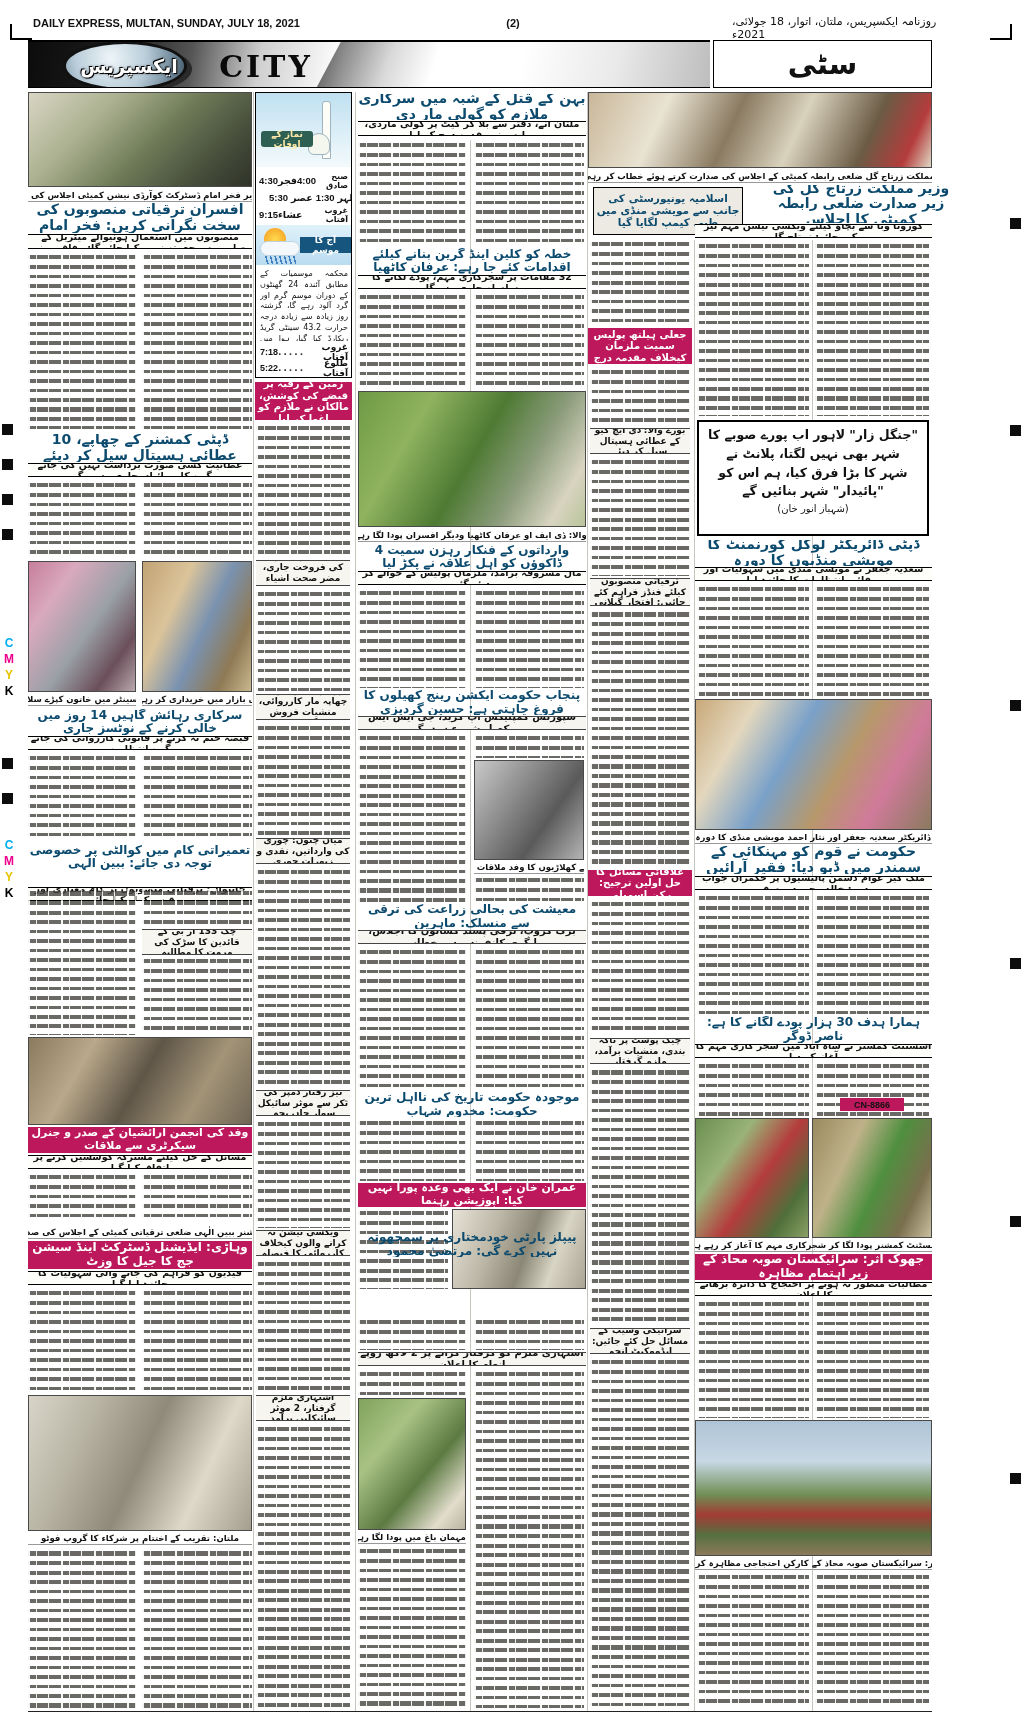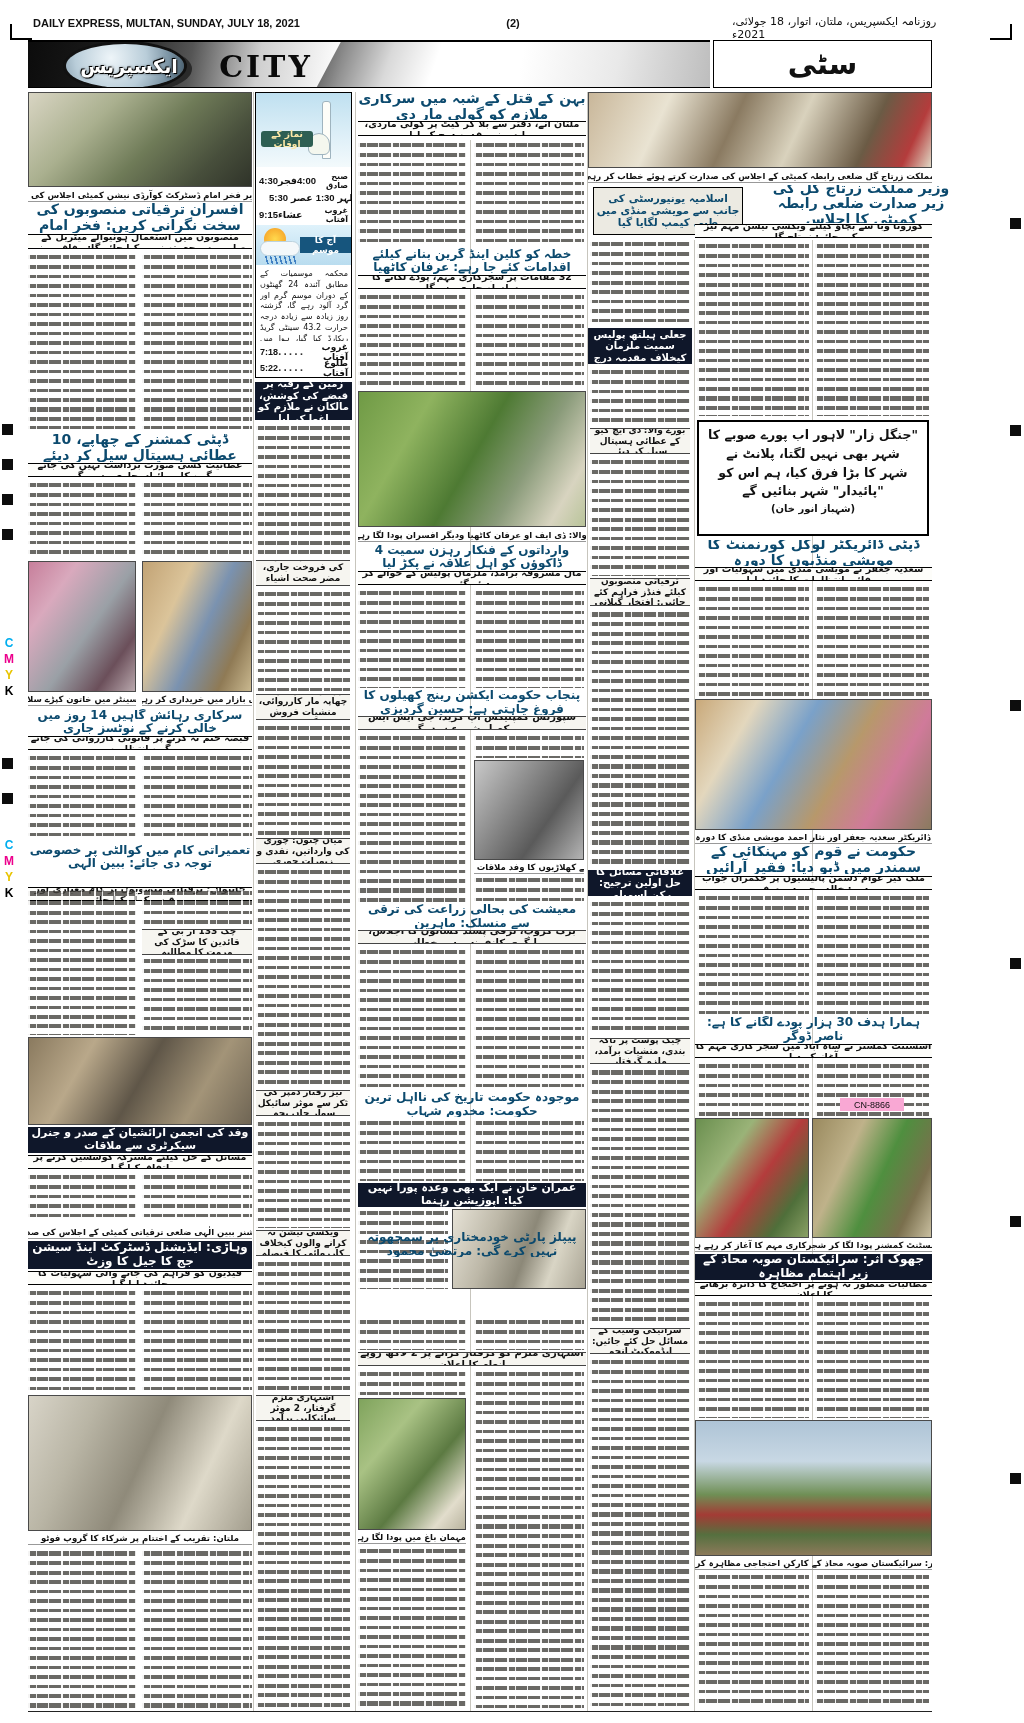--- a/index.html
+++ b/index.html
@@ -6,21 +6,21 @@
   body{width:1024px;height:1723px;position:relative;background:#ffffff;overflow:hidden;
        font-family:"DejaVu Sans",sans-serif;color:#111;}
   .abs{position:absolute;box-sizing:border-box;}
   .ur{direction:rtl;font-family:"DejaVu Sans",sans-serif;}
   .ctr{display:flex;align-items:center;justify-content:center;text-align:center;}
   .hl{font-weight:700;line-height:1.12;overflow:hidden;color:#0c4a6e;}
   .hl-lg{font-size:14px;}
   .hl-md{font-size:12px;}
   .hl-sm{font-size:10.5px;}
   .sub{border-top:1px solid #000;border-bottom:1px solid #000;font-weight:700;font-size:9.5px;overflow:hidden;background:#fdfdfa;}
-  .band{background:#0f172a;color:#fff;font-weight:700;font-size:11px;line-height:1.15;overflow:hidden;}
+  .band{background:#be185d;color:#fff;font-weight:700;font-size:11px;line-height:1.15;overflow:hidden;}
   .cap{font-size:8.5px;font-weight:700;border-bottom:1px solid #999;overflow:hidden;white-space:nowrap;color:#111;}
   .bold-line{font-weight:700;font-size:10px;line-height:1.2;overflow:hidden;border-top:1px solid #444;border-bottom:1px solid #444;background:#f6f5f0;}
   .ts{background:
       repeating-linear-gradient(90deg, rgba(255,255,255,.93) 0 2px, transparent 2px 8px, rgba(255,255,255,.85) 8px 9px, transparent 9px 20px, rgba(255,255,255,.9) 20px 21px, transparent 21px 33px),
       repeating-linear-gradient(180deg, transparent 0 2.5px, #46443f 2.5px 6.5px, transparent 6.5px 9.5px);
       opacity:.8;}
   .photo{border:1px solid #4a4a4a;}
   .vr{width:1px;background:#c7c5bd;}
   .hr{height:1px;background:#222;}
   .sq{width:11px;height:11px;background:#0d0d0d;}
@@ -194,40 +194,40 @@
 <div class="abs ur ctr bold-line" style="left:590px;top:1038px;width:100px;height:26px;font-size:9px;">چیک پوسٹ پر ناکہ بندی، منشیات برآمد، ملزم گرفتار</div>
 <div class="abs ts" style="left:590px;top:1068px;width:100px;height:258px;"></div>
 <div class="abs ur ctr bold-line" style="left:590px;top:1328px;width:100px;height:26px;font-size:9px;">سرائیکی وسیب کے مسائل حل کئے جائیں: ایڈووکیٹ انجم</div>
 <div class="abs ts" style="left:590px;top:1358px;width:100px;height:350px;"></div>
 
 <div class="abs ur" style="left:697px;top:420px;width:232px;height:116px;border:2px solid #000;background:#fff;padding:4px 6px;text-align:center;overflow:hidden;">
   <div class="qline">"جنگل زار" لاہور اب پورے صوبے کا</div>
   <div class="qline">شہر بھی نہیں لگتا، پلانٹ نے</div>
   <div class="qline">شہر کا بڑا فرق کیا، ہم اس کو</div>
   <div class="qline">"پائیدار" شہر بنائیں گے</div>
-  <div style="font-size:10px;font-weight:700;margin-top:2px;">(شہباز انور خان)</div>
+  <div style="font-size:10px;font-weight:400;margin-top:2px;">(شہباز انور خان)</div>
 </div>
 
 <div class="abs ur ctr hl hl-lg" style="left:695px;top:540px;width:237px;height:26px;">ڈپٹی ڈائریکٹر لوکل گورنمنٹ کا مویشی منڈیوں کا دورہ</div>
 <div class="abs ur ctr sub" style="left:695px;top:567px;width:237px;height:14px;">سعدیہ جعفر نے مویشی منڈی میں سہولیات اور صفائی انتظامات کا جائزہ لیا</div>
 <div class="abs ts" style="left:697px;top:585px;width:112px;height:112px;"></div>
 <div class="abs ts" style="left:815px;top:585px;width:114px;height:112px;"></div>
 <div class="abs photo" style="left:695px;top:699px;width:237px;height:131px;background:linear-gradient(120deg,#c9a97a 0%,#e3d7bd 20%,#7aa1c9 40%,#b7986b 60%,#d07a9a 78%,#8a7a5f 100%);"></div>
 <div class="abs ur cap ctr" style="left:695px;top:831px;width:237px;height:13px;">ملتان: ڈپٹی ڈائریکٹر سعدیہ جعفر اور نثار احمد مویشی منڈی کا دورہ کر رہے ہیں</div>
 
 <div class="abs ur ctr hl hl-lg" style="left:695px;top:846px;width:237px;height:28px;">حکومت نے قوم کو مہنگائی کے سمندر میں ڈبو دیا: فقیر آرائیں</div>
 <div class="abs ur ctr sub" style="left:695px;top:876px;width:237px;height:14px;">ملک گیر عوام دشمن پالیسیوں پر حکمران جواب دیں: خالد محمود یوسف</div>
 <div class="abs ts" style="left:697px;top:894px;width:112px;height:120px;"></div>
 <div class="abs ts" style="left:815px;top:894px;width:114px;height:120px;"></div>
 
 <div class="abs ur ctr hl hl-md" style="left:695px;top:1016px;width:237px;height:27px;">ہمارا ہدف 30 ہزار پودے لگانے کا ہے: ناصر ڈوگر</div>
 <div class="abs ur ctr sub" style="left:695px;top:1044px;width:237px;height:14px;">اسسٹنٹ کمشنر نے شاہ آباد میں شجر کاری مہم کا آغاز کر دیا</div>
 <div class="abs ts" style="left:697px;top:1062px;width:112px;height:54px;"></div>
 <div class="abs ts" style="left:815px;top:1062px;width:114px;height:54px;"></div>
-<div class="abs latin ctr" style="left:840px;top:1098px;width:64px;height:13px;font-size:9px;font-weight:400;background:#f9a8d4;">CN-8866</div>
+<div class="abs latin ctr" style="left:840px;top:1098px;width:64px;height:13px;font-size:9px;font-weight:700;background:#be185d;">CN-8866</div>
 <div class="abs photo" style="left:695px;top:1118px;width:114px;height:120px;background:linear-gradient(125deg,#6a8f4f 0%,#9ab378 30%,#b43c3c 55%,#4f6f3a 80%,#8aa065 100%);"></div>
 <div class="abs photo" style="left:812px;top:1118px;width:120px;height:120px;background:linear-gradient(115deg,#9a8a5f 0%,#bfb28a 30%,#4f8f3f 55%,#7a6f4d 80%,#c9bfa0 100%);"></div>
 <div class="abs ur cap ctr" style="left:695px;top:1239px;width:237px;height:13px;">اسسٹنٹ کمشنر پودا لگا کر شجرکاری مہم کا آغاز کر رہے ہیں</div>
 
 <div class="abs ur ctr band" style="left:695px;top:1254px;width:237px;height:26px;font-size:12px;">جھوک اثر: سرائیکستان صوبہ محاذ کے زیر اہتمام مظاہرہ</div>
 <div class="abs ur ctr sub" style="left:695px;top:1282px;width:237px;height:14px;">مطالبات منظور نہ ہونے پر احتجاج کا دائرہ بڑھانے کا اعلان</div>
 <div class="abs ts" style="left:697px;top:1300px;width:112px;height:118px;"></div>
 <div class="abs ts" style="left:815px;top:1300px;width:114px;height:118px;"></div>
 <div class="abs photo" style="left:695px;top:1420px;width:237px;height:136px;background:linear-gradient(180deg,#aec4d6 0%,#c8d8e4 30%,#6f8f55 55%,#a33b35 70%,#55703f 85%,#8c7a5a 100%);"></div>
 <div class="abs ur cap ctr" style="left:695px;top:1557px;width:237px;height:13px;">جھوک اثر: سرائیکستان صوبہ محاذ کے کارکن احتجاجی مظاہرہ کر رہے ہیں</div>

